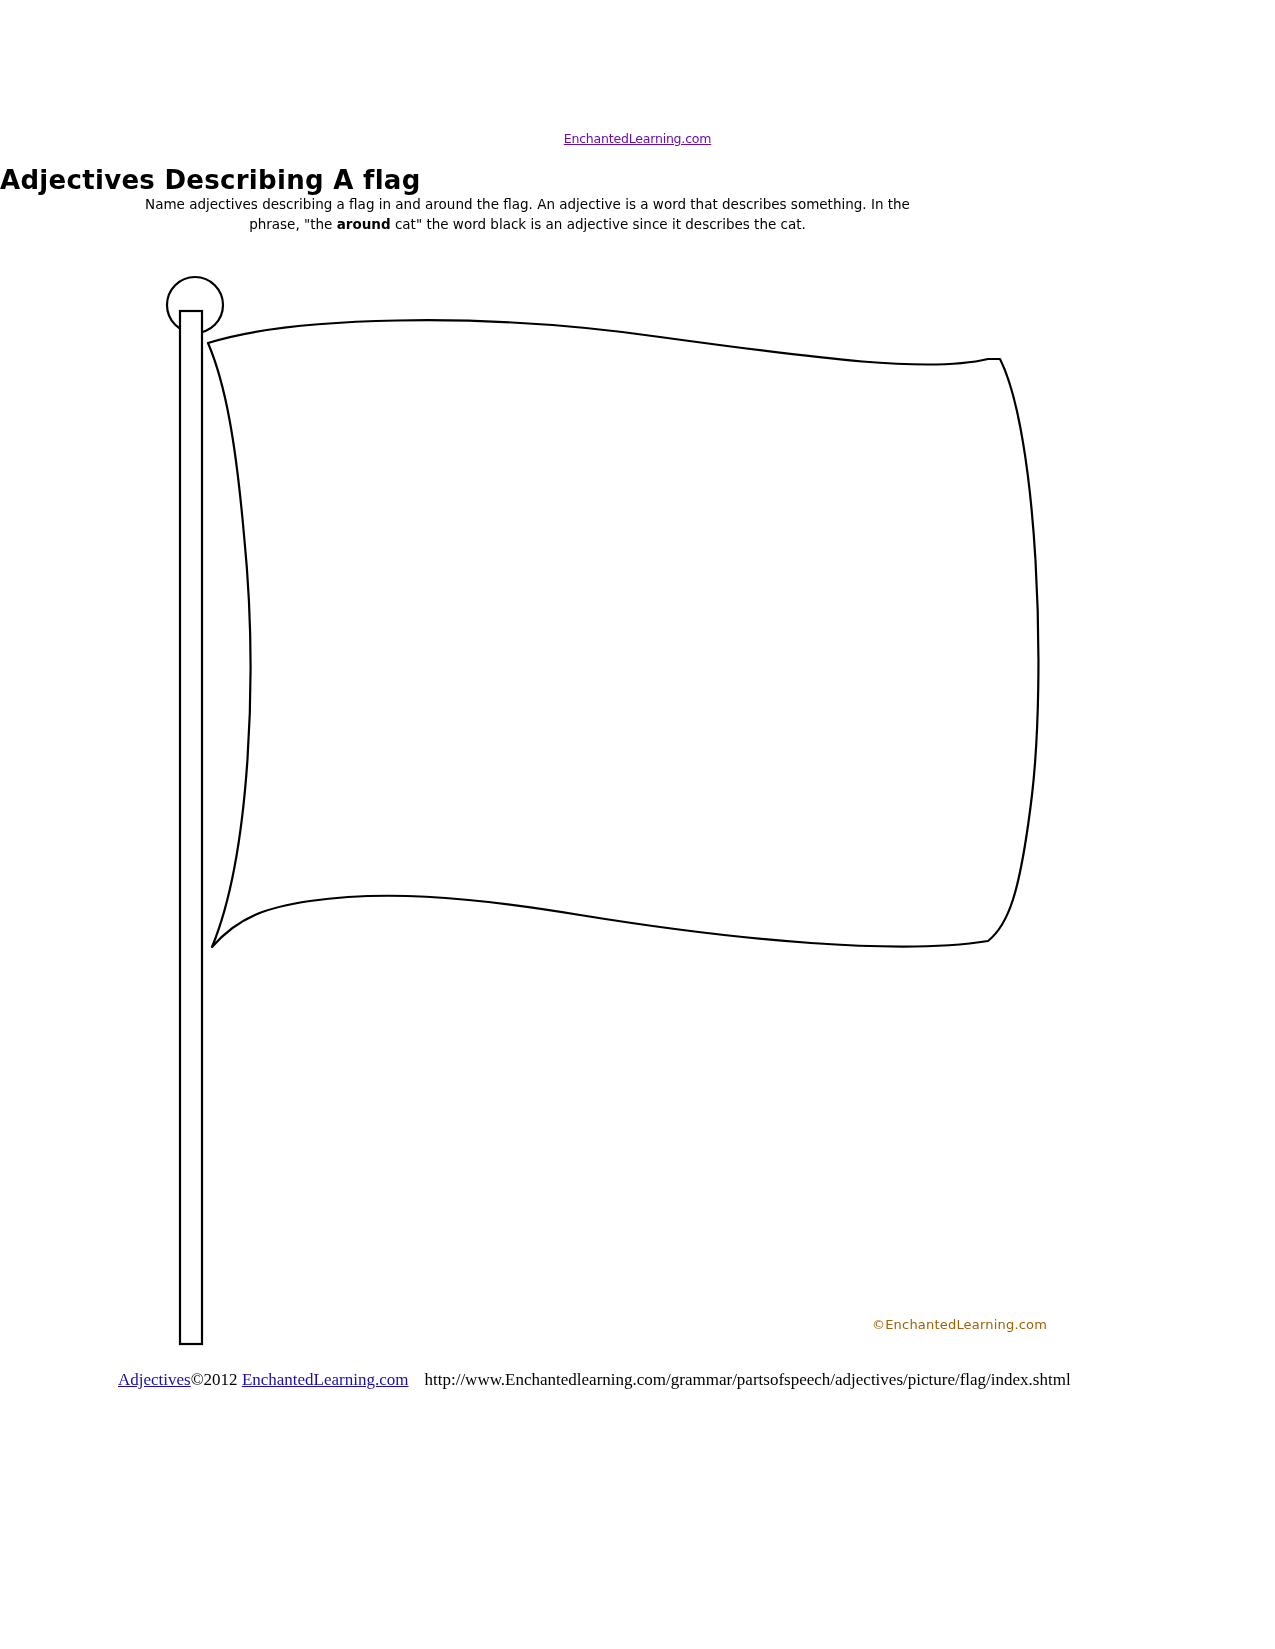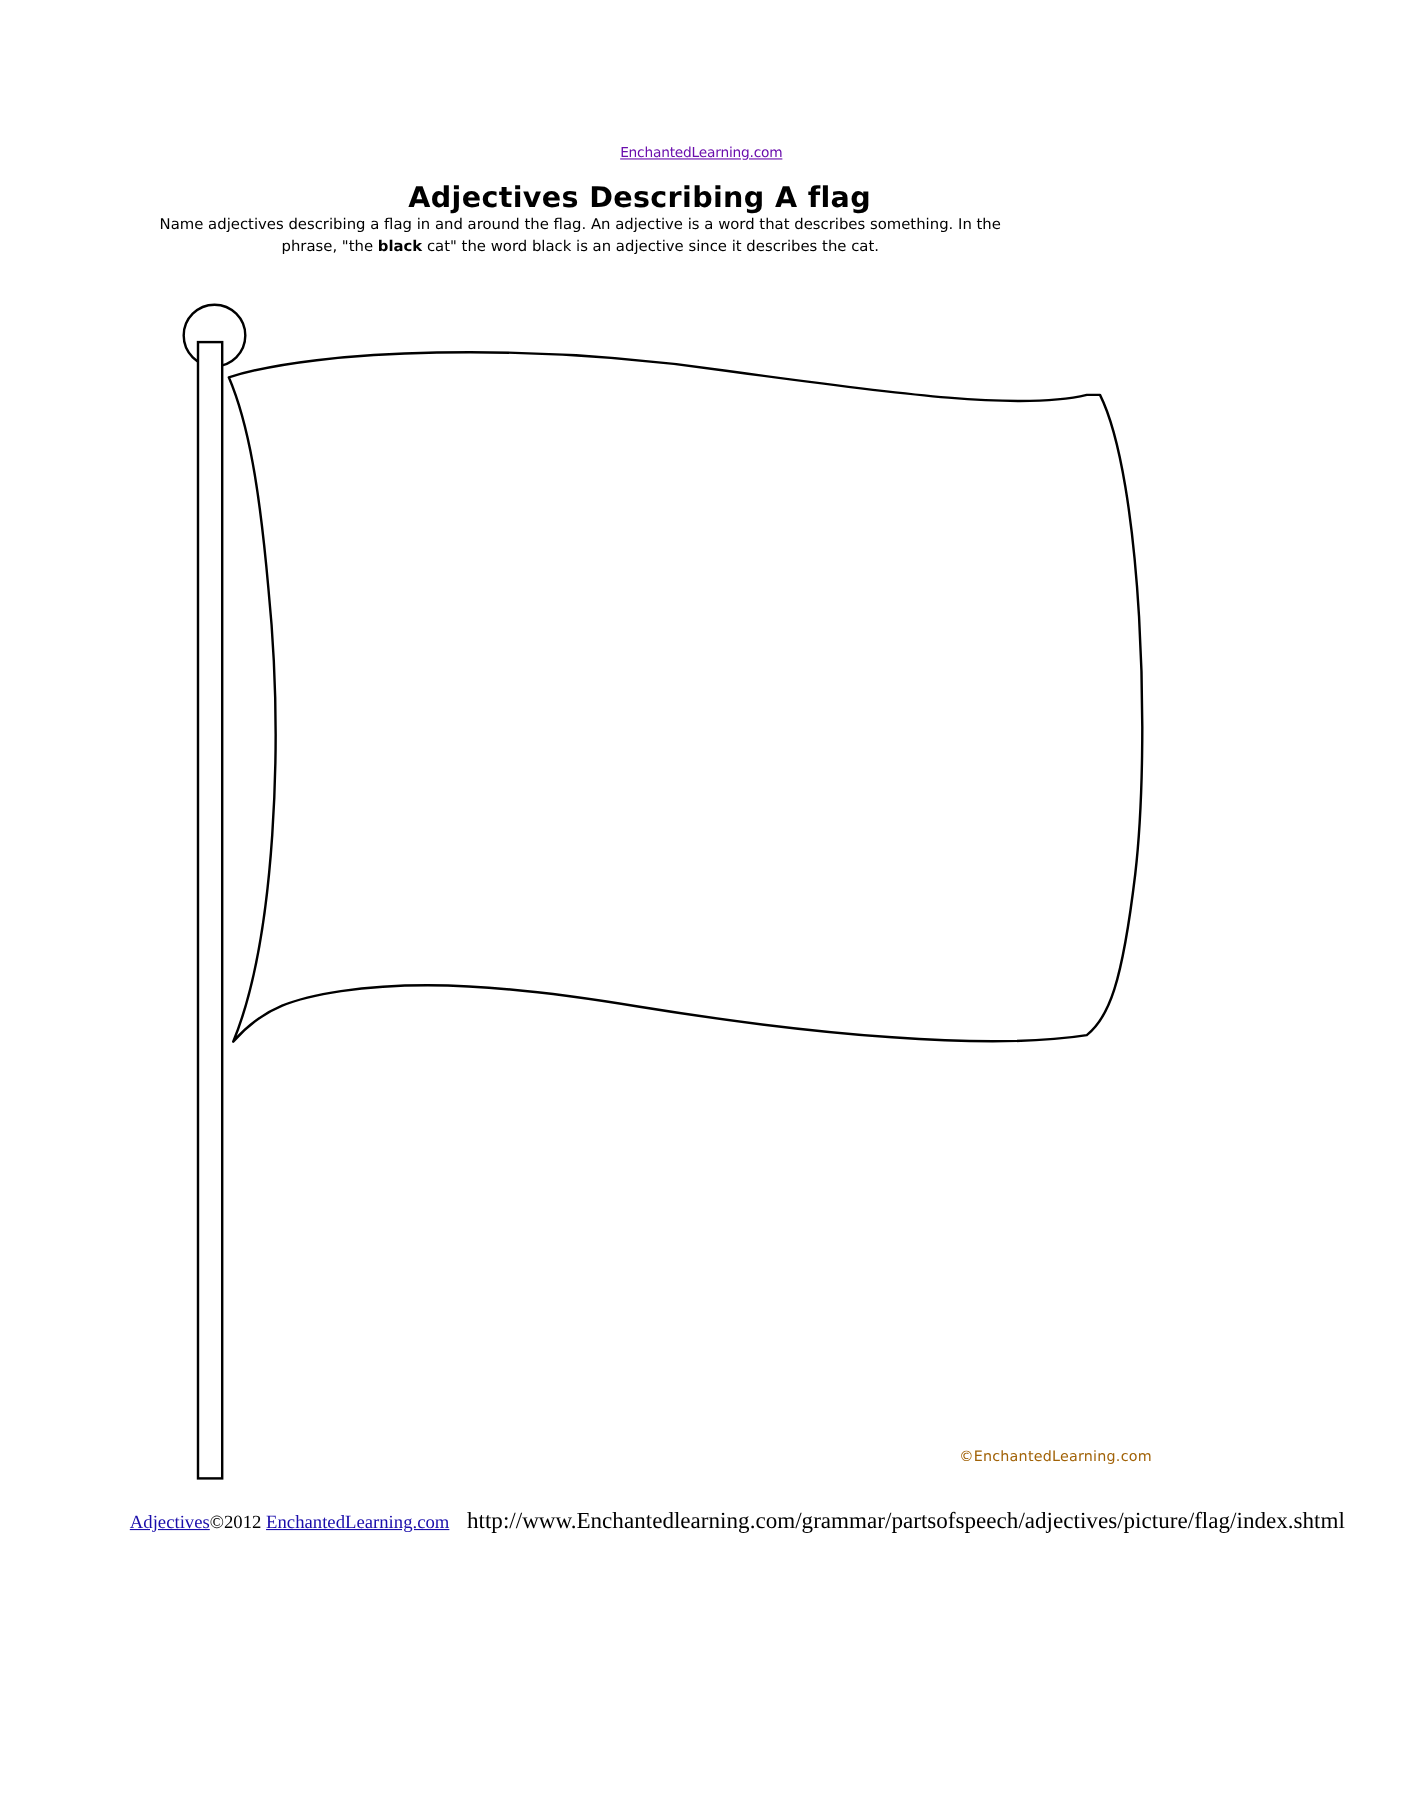--- a/index.html
+++ b/index.html
@@ -32,21 +32,20 @@
     font-size: 12.5px;
     color: #6a0dad;
     text-decoration: underline;
     letter-spacing: -0.2px;
   }
   .worksheet-title {
     position: absolute;
     top: 148px;
     left: 0;
     width: 1163px;
-    text-align: center;
     font-family: "DejaVu Sans", sans-serif;
     font-size: 26px;
     font-weight: bold;
     letter-spacing: 0.3px;
   }
   .instructions {
     position: absolute;
     top: 180px;
     left: 120px;
     width: 815px;
@@ -115,33 +114,33 @@
     color: #1a0dab;
     text-decoration: underline;
   }
   .footer .copy-word { color: #1a0dab; text-decoration: underline; }
   .footer .year { color: #000; }
   .footer .el-link { color: #1a0dab; text-decoration: underline; }
   .footer .url {
     color: #000;
     margin-left: 16px;
     font-family: "Liberation Serif", serif;
-    font-size: 21px;
+    font-size: 17px;
   }
 </style>
 </head>
 <body>
 
 <div class="page">
 
   <a class="site-link" href="#">EnchantedLearning.com</a>
 
   <h1 class="worksheet-title">Adjectives Describing A flag</h1>
 
-  <p class="instructions"><span>Name adjectives describing a flag in and around the flag. An adjective is a word that describes something. In the phrase, "the </span><b>black</b><span> cat" the word black is an adjective since it describes the cat.</span></p>
+  <p class="instructions"><span>Name adjectives describing a flag in and around the flag. An adjective is a word that describes something. In the phrase, "the </span><b>around</b><span> cat" the word black is an adjective since it describes the cat.</span></p>
 
 
   <div class="flag-art">
     <svg width="960" height="1110" viewBox="0 0 960 1110" xmlns="http://www.w3.org/2000/svg">
 
       <circle cx="55" cy="50" r="28" fill="#ffffff" stroke="#000000" stroke-width="2.2"></circle>
 
       <rect x="40" y="56" width="22" height="1033" fill="#ffffff" stroke="#000000" stroke-width="2.2"></rect>
 
       <path d="M 68 88

